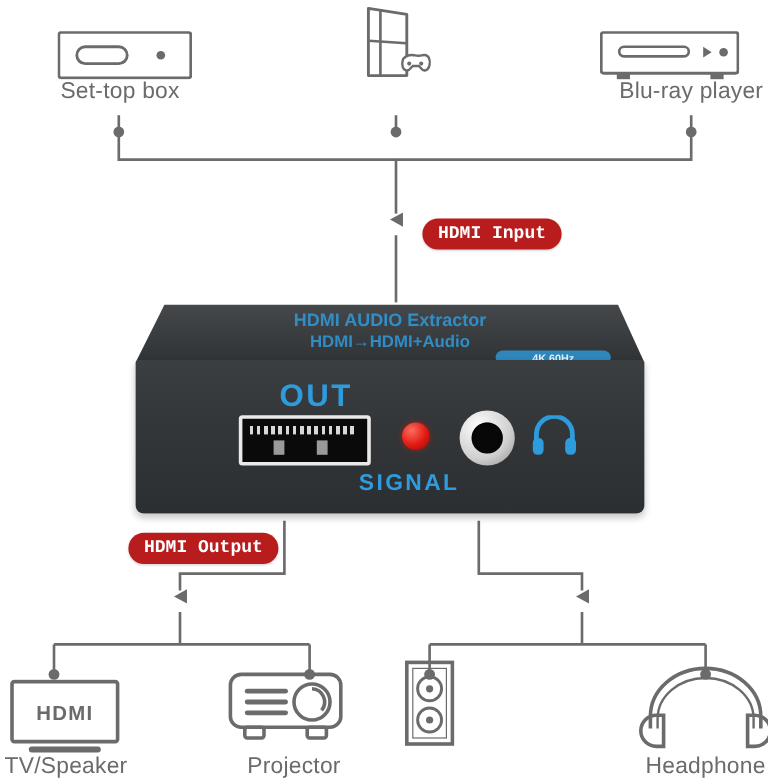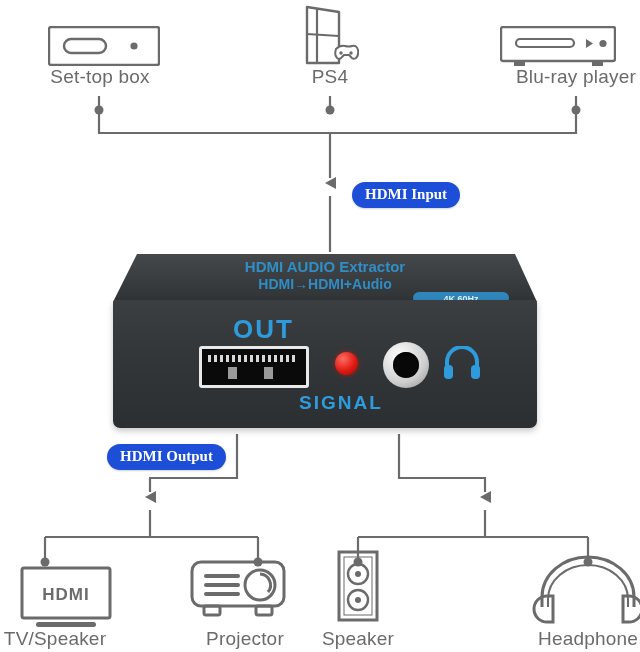--- a/index.html
+++ b/index.html
@@ -28,29 +28,29 @@
     color: #6b6b6b;
     letter-spacing: 0.2px;
     white-space: nowrap;
     font-family: "Liberation Sans", sans-serif;
   }
   .icon-box {
     position: absolute;
   }
   .pill {
     position: absolute;
-    background: #1d4ed8;
+    background: #b91c1c;
     color: #ffffff;
     font-weight: bold;
     font-size: 15px;
     border-radius: 13px;
     padding: 4px 13px 5px 13px;
     white-space: nowrap;
     line-height: 17px;
-    font-family: Liberation Serif, serif;
+    font-family: Liberation Mono, monospace;
     box-shadow: 0 1px 2px rgba(0,0,0,0.18);
   }
   svg.wires {
     position: absolute;
     left: 0; top: 0;
     width: 640px;
     height: 652px;
     pointer-events: none;
   }
   
@@ -190,21 +190,20 @@
 
       <path d="M4,3 L36,8 L36,59 L4,59 Z" fill="none" stroke="#6b6b6b" stroke-width="2.4" stroke-linejoin="round"></path>
       <line x1="4" y1="30" x2="36" y2="32" stroke="#6b6b6b" stroke-width="2.2"></line>
       <line x1="14" y1="4" x2="14" y2="59" stroke="#6b6b6b" stroke-width="2.2"></line>
 
       <path d="M33,45 q4,-4 9,-3 q4,1 7,0 q5,-1 6,4 q1,5 -2,8 q-3,2 -5,-1 l-2,-2 l-5,0 l-2,2 q-2,3 -5,1 q-3,-3 -1,-9 Z" fill="#ffffff" stroke="#6b6b6b" stroke-width="2"></path>
       <circle cx="38" cy="49" r="1.7" fill="#6b6b6b"></circle>
       <circle cx="48" cy="49" r="1.7" fill="#6b6b6b"></circle>
     </svg>
   </div>
-  <div class="node-label" style="left:230px; top:66px; width:200px;">PS4</div>
 
   <div class="icon-box" style="left:500px; top:26px;">
     <svg width="116" height="44" viewBox="0 0 116 44">
       <rect x="1" y="1" width="114" height="34" rx="2" fill="none" stroke="#6b6b6b" stroke-width="2.4"></rect>
       <rect x="16" y="13" width="58" height="8" rx="4" fill="none" stroke="#6b6b6b" stroke-width="2.2"></rect>
       <path d="M86,13 L93,17.5 L86,22 Z" fill="#6b6b6b"></path>
       <circle cx="103" cy="17.5" r="3.6" fill="#6b6b6b"></circle>
       <rect x="14" y="35" width="11" height="5" fill="#6b6b6b"></rect>
       <rect x="92" y="35" width="11" height="5" fill="#6b6b6b"></rect>
     </svg>
@@ -254,21 +253,21 @@
           <path d="M4,22 L4,16 a15,15 0 0 1 30,0 L34,22" fill="none" stroke="#2e9bdc" stroke-width="4"></path>
           <rect x="1" y="19" width="9" height="14" rx="4" fill="#2e9bdc"></rect>
           <rect x="28" y="19" width="9" height="14" rx="4" fill="#2e9bdc"></rect>
         </svg>
       </div>
     </div>
   </div>
 
   <div class="pill" style="left:107px; top:444px;">HDMI Output</div>
 
-  <div class="icon-box" style="left:8px; top:566px;margin-left:12px;">
+  <div class="icon-box" style="left:8px; top:566px;">
     <svg width="96" height="62" viewBox="0 0 96 62">
       <rect x="2" y="2" width="88" height="50" rx="2" fill="none" stroke="#6b6b6b" stroke-width="3"></rect>
       <text x="46" y="34" text-anchor="middle" fill="#6b6b6b" font-family="Liberation Sans, sans-serif" font-size="17" font-weight="bold" letter-spacing="1">HDMI</text>
       <rect x="16" y="56" width="60" height="5" rx="2.5" fill="#6b6b6b"></rect>
     </svg>
   </div>
   <div class="node-label" style="left:0px; top:628px; width:110px;">TV/Speaker</div>
 
   <div class="icon-box" style="left:190px; top:560px;">
     <svg width="100" height="62" viewBox="0 0 100 62">
@@ -287,21 +286,20 @@
   <div class="icon-box" style="left:337px; top:550px;">
     <svg width="42" height="72" viewBox="0 0 42 72">
       <rect x="2" y="2" width="38" height="68" fill="none" stroke="#6b6b6b" stroke-width="3"></rect>
       <rect x="7" y="7" width="28" height="58" fill="none" stroke="#6b6b6b" stroke-width="1"></rect>
       <circle cx="21" cy="24" r="10" fill="none" stroke="#6b6b6b" stroke-width="2.4"></circle>
       <circle cx="21" cy="24" r="3" fill="#6b6b6b"></circle>
       <circle cx="21" cy="50" r="10" fill="none" stroke="#6b6b6b" stroke-width="2.4"></circle>
       <circle cx="21" cy="50" r="3" fill="#6b6b6b"></circle>
     </svg>
   </div>
-  <div class="node-label" style="left:303px; top:628px; width:110px;">Speaker</div>
 
   <div class="icon-box" style="left:532px; top:553px;">
     <svg width="112" height="72" viewBox="0 0 112 72">
       <path d="M10,54 L10,44 a46,40 0 0 1 92,0 L102,54" fill="none" stroke="#6b6b6b" stroke-width="3"></path>
       <path d="M16,54 L16,46 a40,34 0 0 1 80,0 L96,54" fill="none" stroke="#6b6b6b" stroke-width="2"></path>
       <path d="M2,56 a13,13 0 0 1 13,-13 l6,0 l0,26 l-6,0 a13,13 0 0 1 -13,-13 Z" fill="none" stroke="#6b6b6b" stroke-width="3"></path>
       <path d="M110,56 a13,13 0 0 0 -13,-13 l-6,0 l0,26 l6,0 a13,13 0 0 0 13,-13 Z" fill="none" stroke="#6b6b6b" stroke-width="3"></path>
     </svg>
   </div>
   <div class="node-label" style="left:528px; top:628px; width:120px;">Headphone</div>

